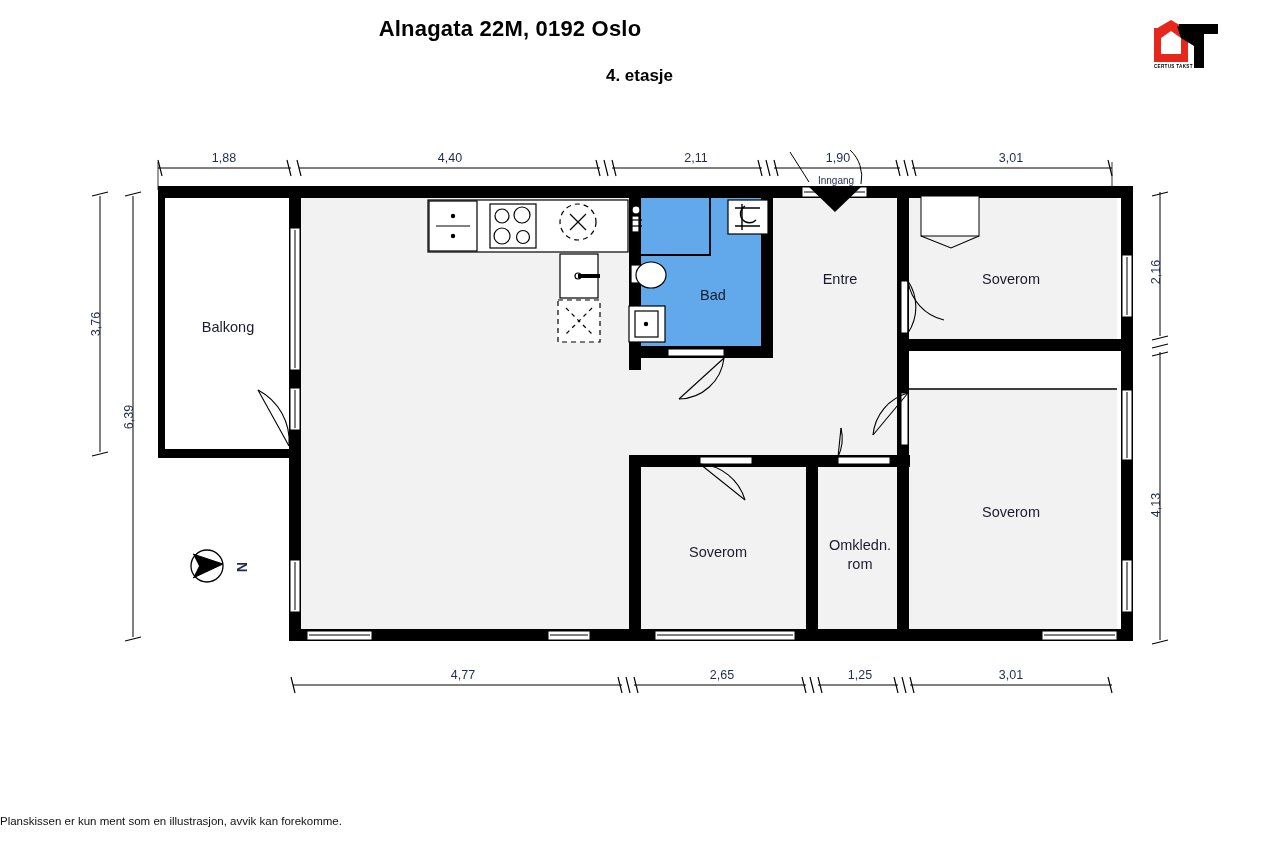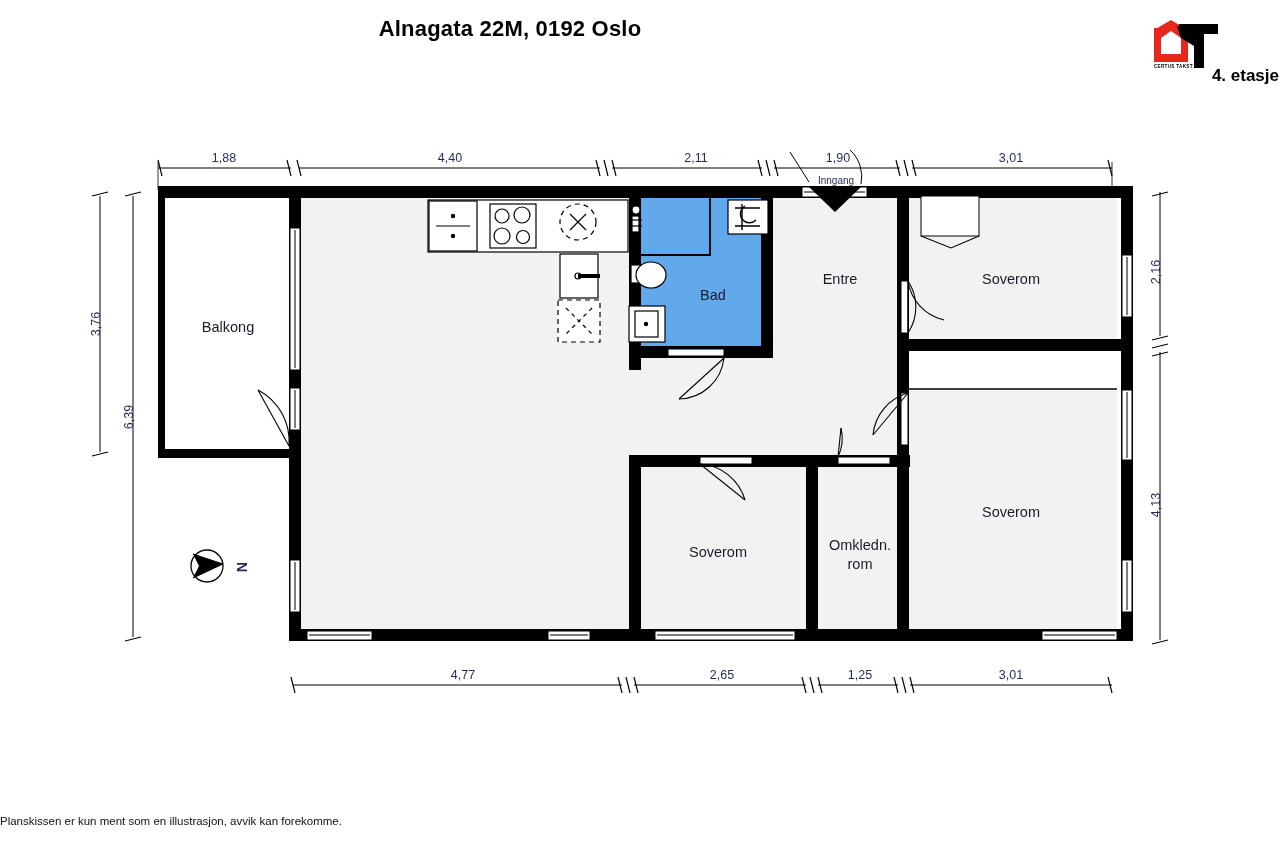--- a/index.html
+++ b/index.html
@@ -6,21 +6,21 @@
   body{
     width:1279px;height:862px;background:#ffffff;
     font-family:"Liberation Sans", sans-serif;
     position:relative;overflow:hidden;
   }
   #title{
     position:absolute;left:0;top:16px;width:1020px;text-align:center;
     font-size:22px;font-weight:bold;color:#000;letter-spacing:0.2px;
   }
   #subtitle{
-    position:absolute;left:0;top:66px;width:1279px;text-align:right;
+    position:absolute;left:0;top:66px;width:1279px;text-align:center;
     font-size:17px;font-weight:bold;color:#000;
   }
   #footer{
     position:absolute;left:0;top:815px;width:1279px;text-align:left;
     font-size:11.5px;color:#111;
   }
   
   #logo{position:absolute;left:1148px;top:18px;width:88px;height:52px;}
   #logo svg{display:block;}
   

